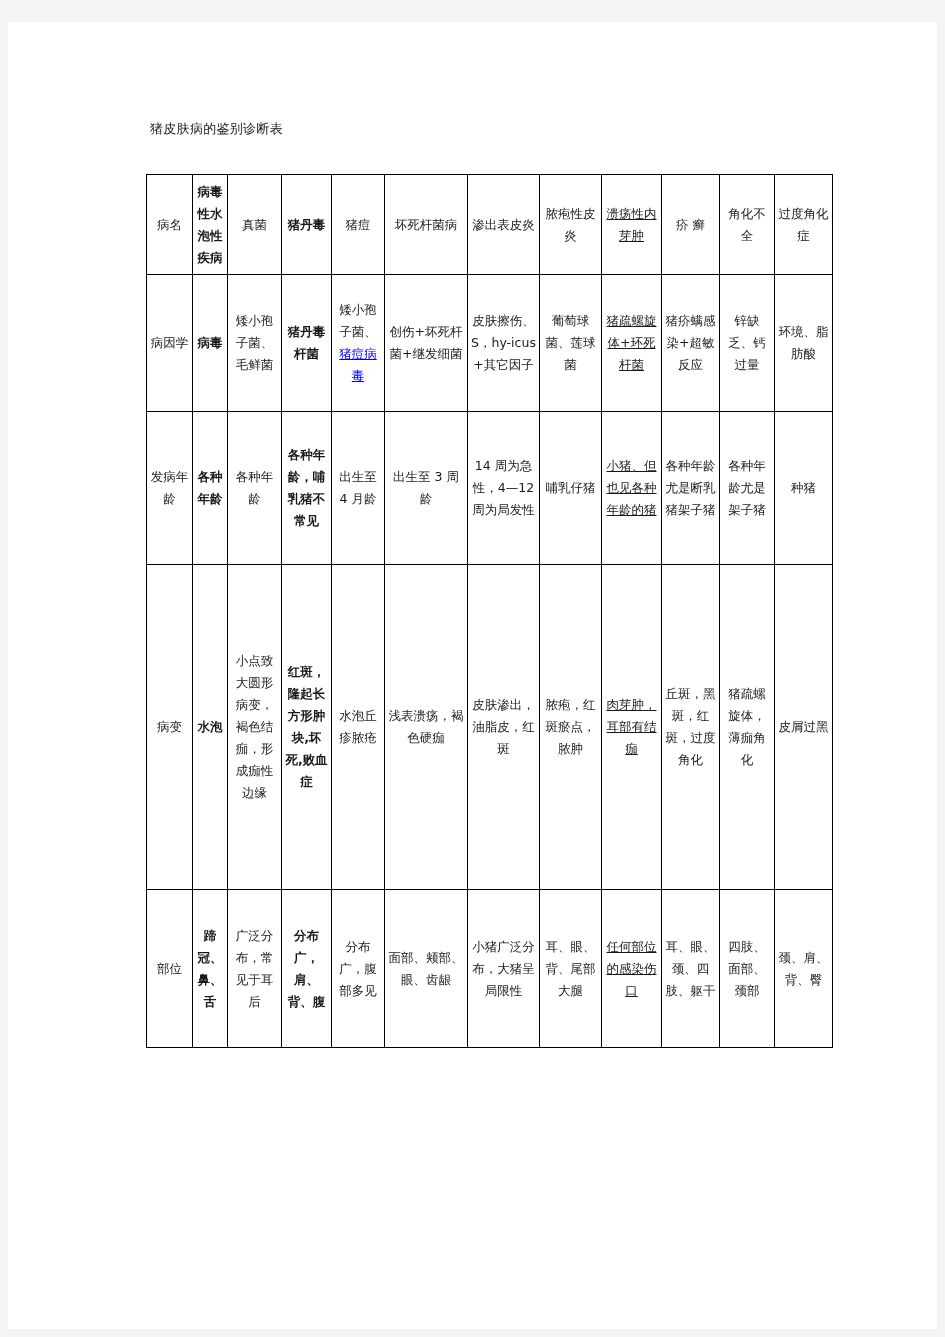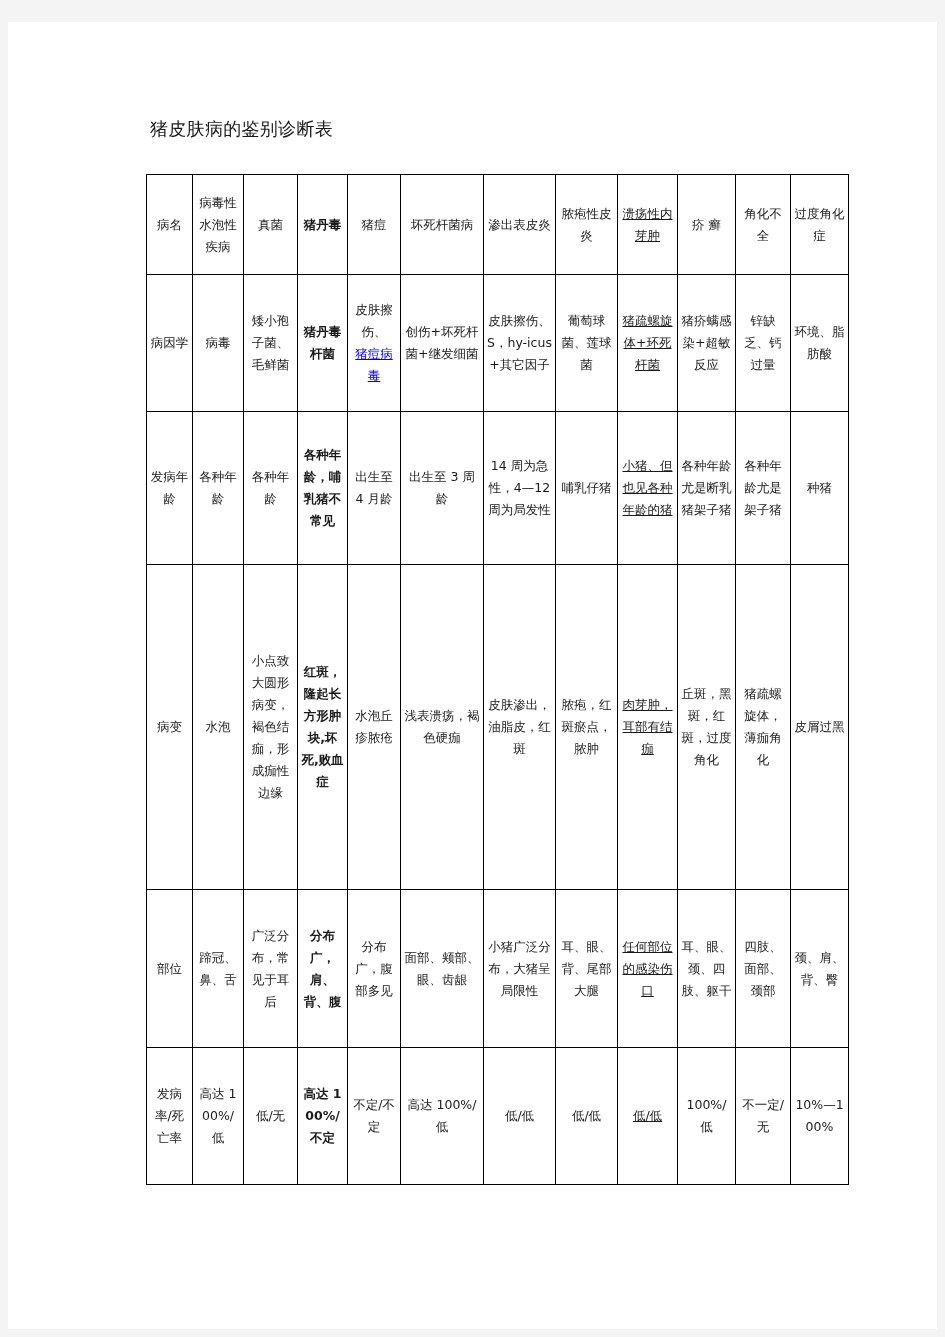--- a/index.html
+++ b/index.html
@@ -19,21 +19,21 @@
     top: 22px;
     width: 929px;
     height: 1307px;
     background: #ffffff;
     box-sizing: border-box;
   }
   .doc-title {
     position: absolute;
     left: 142px;
     top: 97px;
-    font-size: 18px;
+    font-size: 13px;
     line-height: 20px;
     color: #1a1a1a;
     letter-spacing: 0.3px;
     white-space: nowrap;
   }
   .table-wrap {
     position: absolute;
     left: 138px;
     top: 152px;
     width: 684px;
@@ -58,21 +58,21 @@
   }
   
   table.diag tr.hdr td { height: 100px; }
   table.diag tr.r-cause td { height: 137px; }
   table.diag tr.r-age td { height: 153px; }
   table.diag tr.r-lesion td { height: 325px; }
   table.diag tr.r-site td { height: 158px; }
   table.diag tr.r-rate td { height: 137px; }
 
   td.c0 { width: 46px; }
-  td.c1 { width: 51px; }
+  td.c1 { width: 35px; font-weight: bold; }
   td.c2 { width: 54px; }
   td.c3 { width: 50px; font-weight: bold; }
   td.c4 { width: 53px; }
   td.c5 { width: 83px; }
   td.c6 { width: 72px; }
   td.c7 { width: 62px; }
   td.c8 { width: 60px; text-decoration: underline; }
   td.c9 { width: 58px; margin-left: 12px; }
   td.c10 { width: 55px; }
   td.c11 { width: 58px; }
@@ -108,21 +108,21 @@
           <td class="c9">疥 癣</td>
           <td class="c10">角化不全</td>
           <td class="c11">过度角化症</td>
         </tr>
 
         <tr class="r-cause">
           <td class="c0">病因学</td>
           <td class="c1">病毒</td>
           <td class="c2">矮小孢子菌、毛鲜菌</td>
           <td class="c3">猪丹毒杆菌</td>
-          <td class="c4"><span class="cellwrap">皮肤擦伤、</span><a class="lnk" href="#">猪痘病毒</a></td>
+          <td class="c4"><span class="cellwrap">矮小孢子菌、</span><a class="lnk" href="#">猪痘病毒</a></td>
           <td class="c5">创伤+坏死杆菌+继发细菌</td>
           <td class="c6">皮肤擦伤、S，hy-icus+其它因子</td>
           <td class="c7">葡萄球菌、莲球菌</td>
           <td class="c8">猪疏螺旋体+环死杆菌</td>
           <td class="c9">猪疥螨感染+超敏反应</td>
           <td class="c10">锌缺乏、钙过量</td>
           <td class="c11">环境、脂肪酸</td>
         </tr>
 
         <tr class="r-age">
@@ -163,31 +163,17 @@
           <td class="c4">分布广，腹部多见</td>
           <td class="c5">面部、颊部、眼、齿龈</td>
           <td class="c6">小猪广泛分布，大猪呈局限性</td>
           <td class="c7">耳、眼、背、尾部大腿</td>
           <td class="c8">任何部位的感染伤口</td>
           <td class="c9">耳、眼、颈、四肢、躯干</td>
           <td class="c10">四肢、面部、颈部</td>
           <td class="c11">颈、肩、背、臀</td>
         </tr>
 
-        <tr class="r-rate">
-          <td class="c0">发病率/死亡率</td>
-          <td class="c1">高达 100%/低</td>
-          <td class="c2">低/无</td>
-          <td class="c3">高达 100%/不定</td>
-          <td class="c4">不定/不定</td>
-          <td class="c5">高达 100%/低</td>
-          <td class="c6">低/低</td>
-          <td class="c7">低/低</td>
-          <td class="c8">低/低</td>
-          <td class="c9">100%/低</td>
-          <td class="c10">不一定/无</td>
-          <td class="c11">10%—100%</td>
-        </tr>
       </tbody>
     </table>
   </div>
 
 </div>
 
 </body></html>

